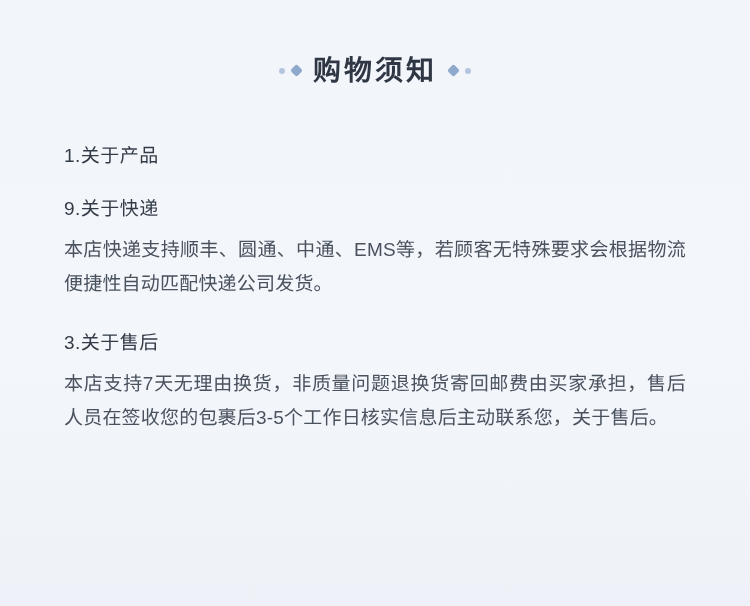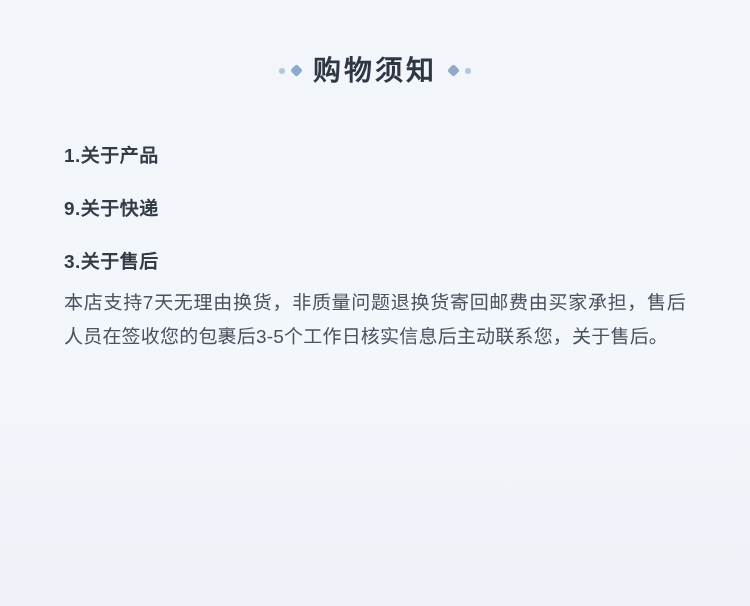--- a/index.html
+++ b/index.html
@@ -68,21 +68,21 @@
     margin-top: 36px;
   }
   .section {
     margin-bottom: 26px;
   }
   .section:last-child {
     margin-bottom: 16px;
   }
   .section-heading {
     font-size: 19px;
-    font-weight: bold;
+    font-weight: normal;
     color: #333b47;
     margin: 0 0 13px 0;
     letter-spacing: .5px;
   }
   .section-body {
     font-size: 19px;
     line-height: 34px;
     color: #4a525e;
     margin: 0;
     letter-spacing: .2px;
@@ -107,20 +107,21 @@
   </div>
 
   <div class="content">
 
     <div class="section">
       <h2 class="section-heading">1.关于产品</h2>
     </div>
 
     <div class="section">
       <h2 class="section-heading">9.关于快递</h2>
+      <p class="section-body">本店快递支持顺丰、圆通、中通、EMS等，若顾客无特殊要求会根据物流便捷性自动匹配快递公司发货。</p>
     </div>
 
     <div class="section">
       <h2 class="section-heading">3.关于售后</h2>
       <p class="section-body">本店支持7天无理由换货，非质量问题退换货寄回邮费由买家承担，售后人员在签收您的包裹后3-5个工作日核实信息后主动联系您，关于售后。</p>
     </div>
 
   </div>
 </div>
 

